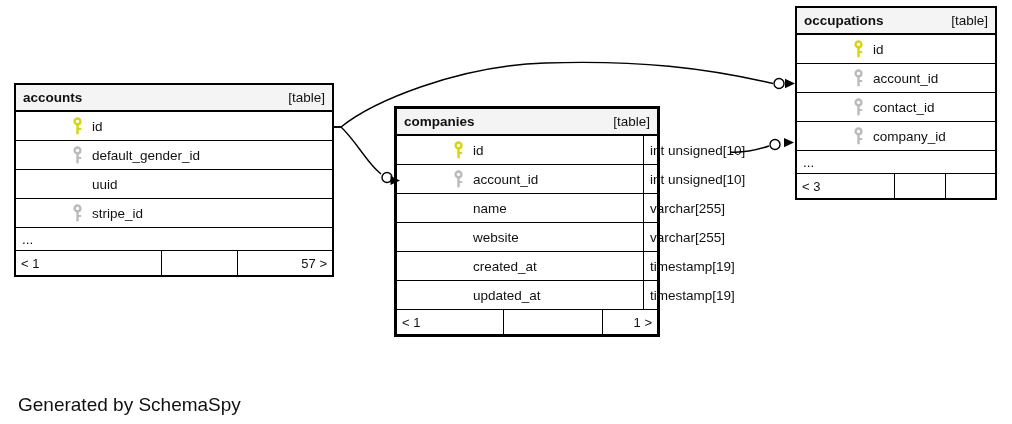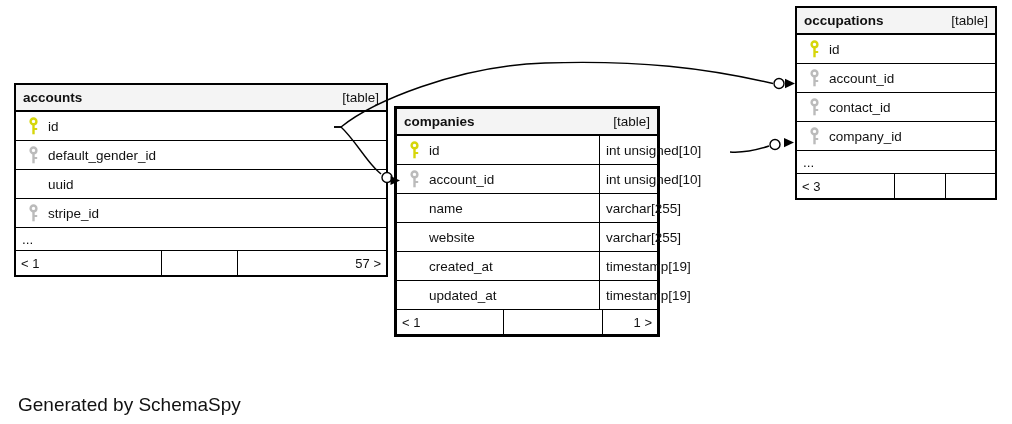--- a/index.html
+++ b/index.html
@@ -16,21 +16,21 @@
     overflow: hidden;
   }
 
   
   .db-table {
     position: absolute;
     background: #ffffff;
     border: 2px solid #000;
     z-index: 1;
   }
-  #table-accounts   { left: 14px;  top: 83px;  width: 374px; }
+  #table-accounts   { left: 14px;  top: 83px;  width: 320px; }
   #table-companies  { left: 394px; top: 106px; width: 266px; border-width: 3px; }
   #table-occupations{ left: 795px; top: 6px;  width: 202px; }
 
   .db-header {
     height: 27px;
     background: #f4f4f4;
     border-bottom: 2px solid #000;
     display: flex;
     align-items: center;
     justify-content: space-between;
@@ -40,20 +40,21 @@
   .tname { font-weight: bold; cursor: pointer; }
   .tbadge { font-weight: normal; color: #111; }
 
   .row {
     height: 29px;
     display: flex;
     align-items: stretch;
     border-bottom: 1px solid #000;
     font-size: 13.5px;
     background: #fff;
+    padding-left: 44px;
   }
   .namecell {
     flex: 1;
     display: flex;
     align-items: center;
     min-width: 0;
   }
   .has-type .namecell {
     flex: 0 0 203px;
     border-right: 1px solid #000;

